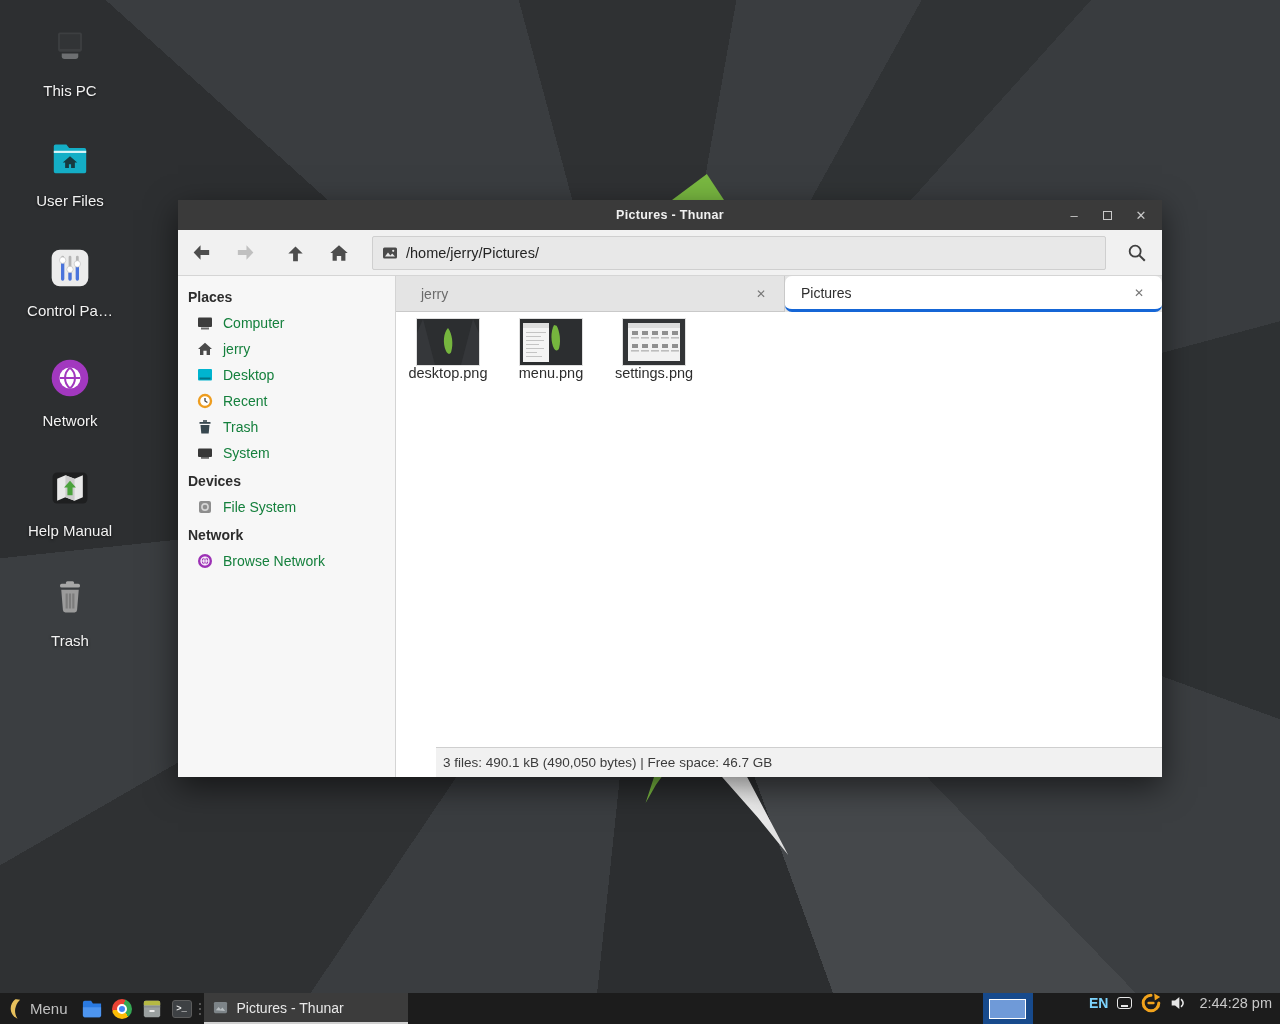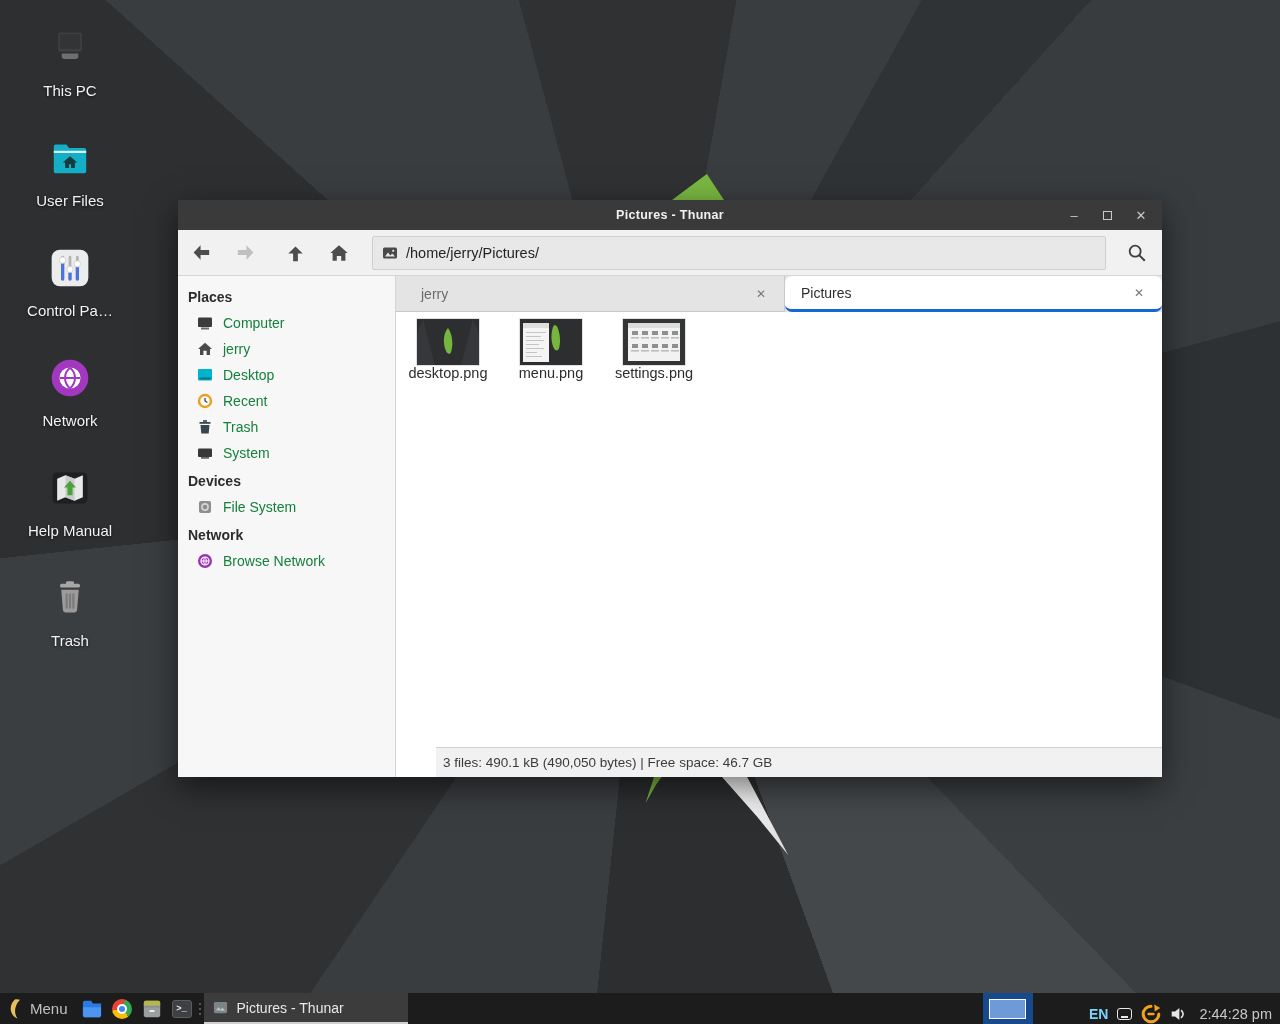--- a/index.html
+++ b/index.html
@@ -66,21 +66,21 @@
   .files { flex:1; background:#fff; padding:7px 0 0 2px; display:flex; align-items:flex-start; overflow:hidden; }
   .file-item { width:100px; margin-right:3px; display:flex; flex-direction:column; align-items:center; cursor:pointer; }
   .thumb { width:62px; height:46px; box-shadow:0 0 0 1px rgba(0,0,0,.12); }
   .fname { margin-top:0; font-size:14.5px; color:#2d2d2d; }
 
   .statusbar { height:30px; flex:0 0 30px; background:#f1f1f1; border-top:1px solid #cfcfcf;
                display:flex; align-items:center; padding-left:7px; font-size:13.5px; color:#3b3b3b;margin-left:40px; }
 
   
   .taskbar { position:absolute; left:0; bottom:0; width:1280px; height:31px; background:#1c1c1c;
-             display:flex; align-items:flex-end; }
+             display:flex; align-items:flex-start; }
   .tb-menu { display:flex; align-items:center; gap:8px; padding:0 9px 0 7px; height:100%; cursor:pointer; }
   .tb-menu .mtxt { color:#c0c0c0; font-size:15px; }
   .launcher { width:30px; height:100%; display:flex; align-items:center; justify-content:center; cursor:pointer; }
   .chrome-icon { width:20px; height:20px; border-radius:50%;
     background:conic-gradient(from 140deg,#fbbc05 0 120deg,#ea4335 120deg 240deg,#34a853 240deg 360deg);
     position:relative; }
   .chrome-icon::after { content:""; position:absolute; left:5px; top:5px; width:10px; height:10px;
     border-radius:50%; background:#4285f4; border:2px solid #fff; box-sizing:border-box; }
   .grip { width:7px; height:100%; display:flex; flex-direction:column; align-items:center; justify-content:center; gap:3px; cursor:grab; }
   .grip i { width:2px; height:2px; border-radius:50%; background:#6a6a6a; }

